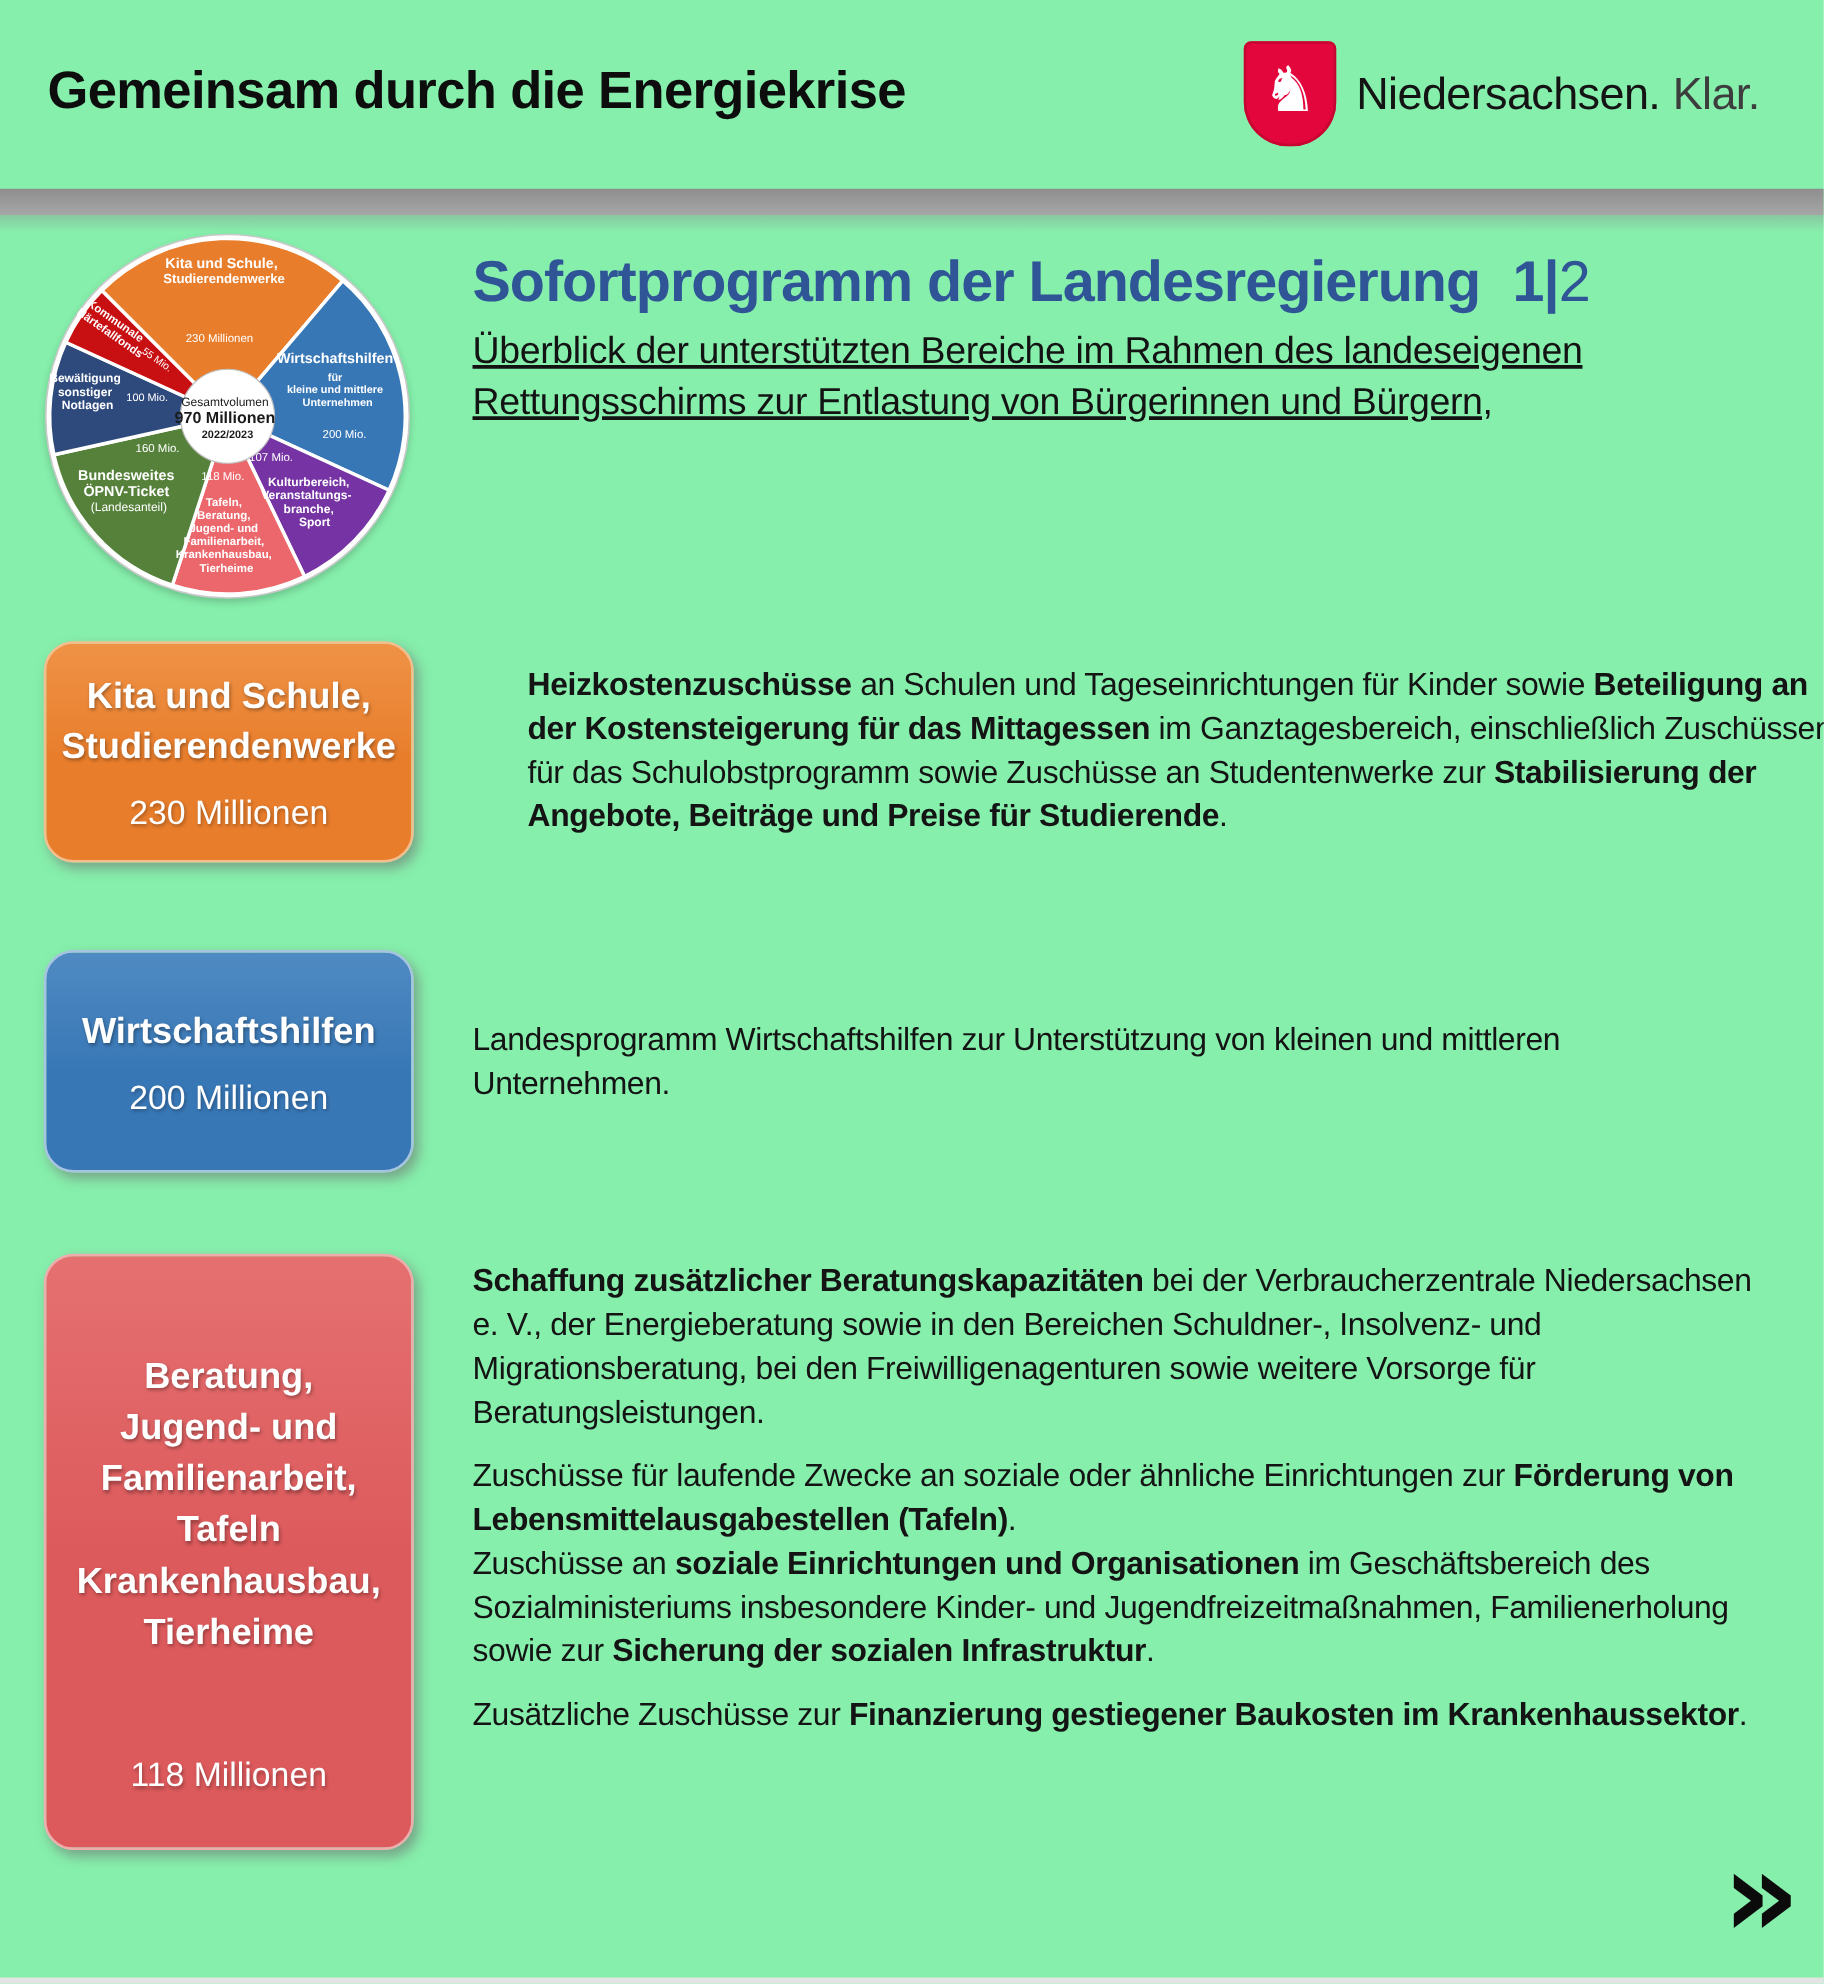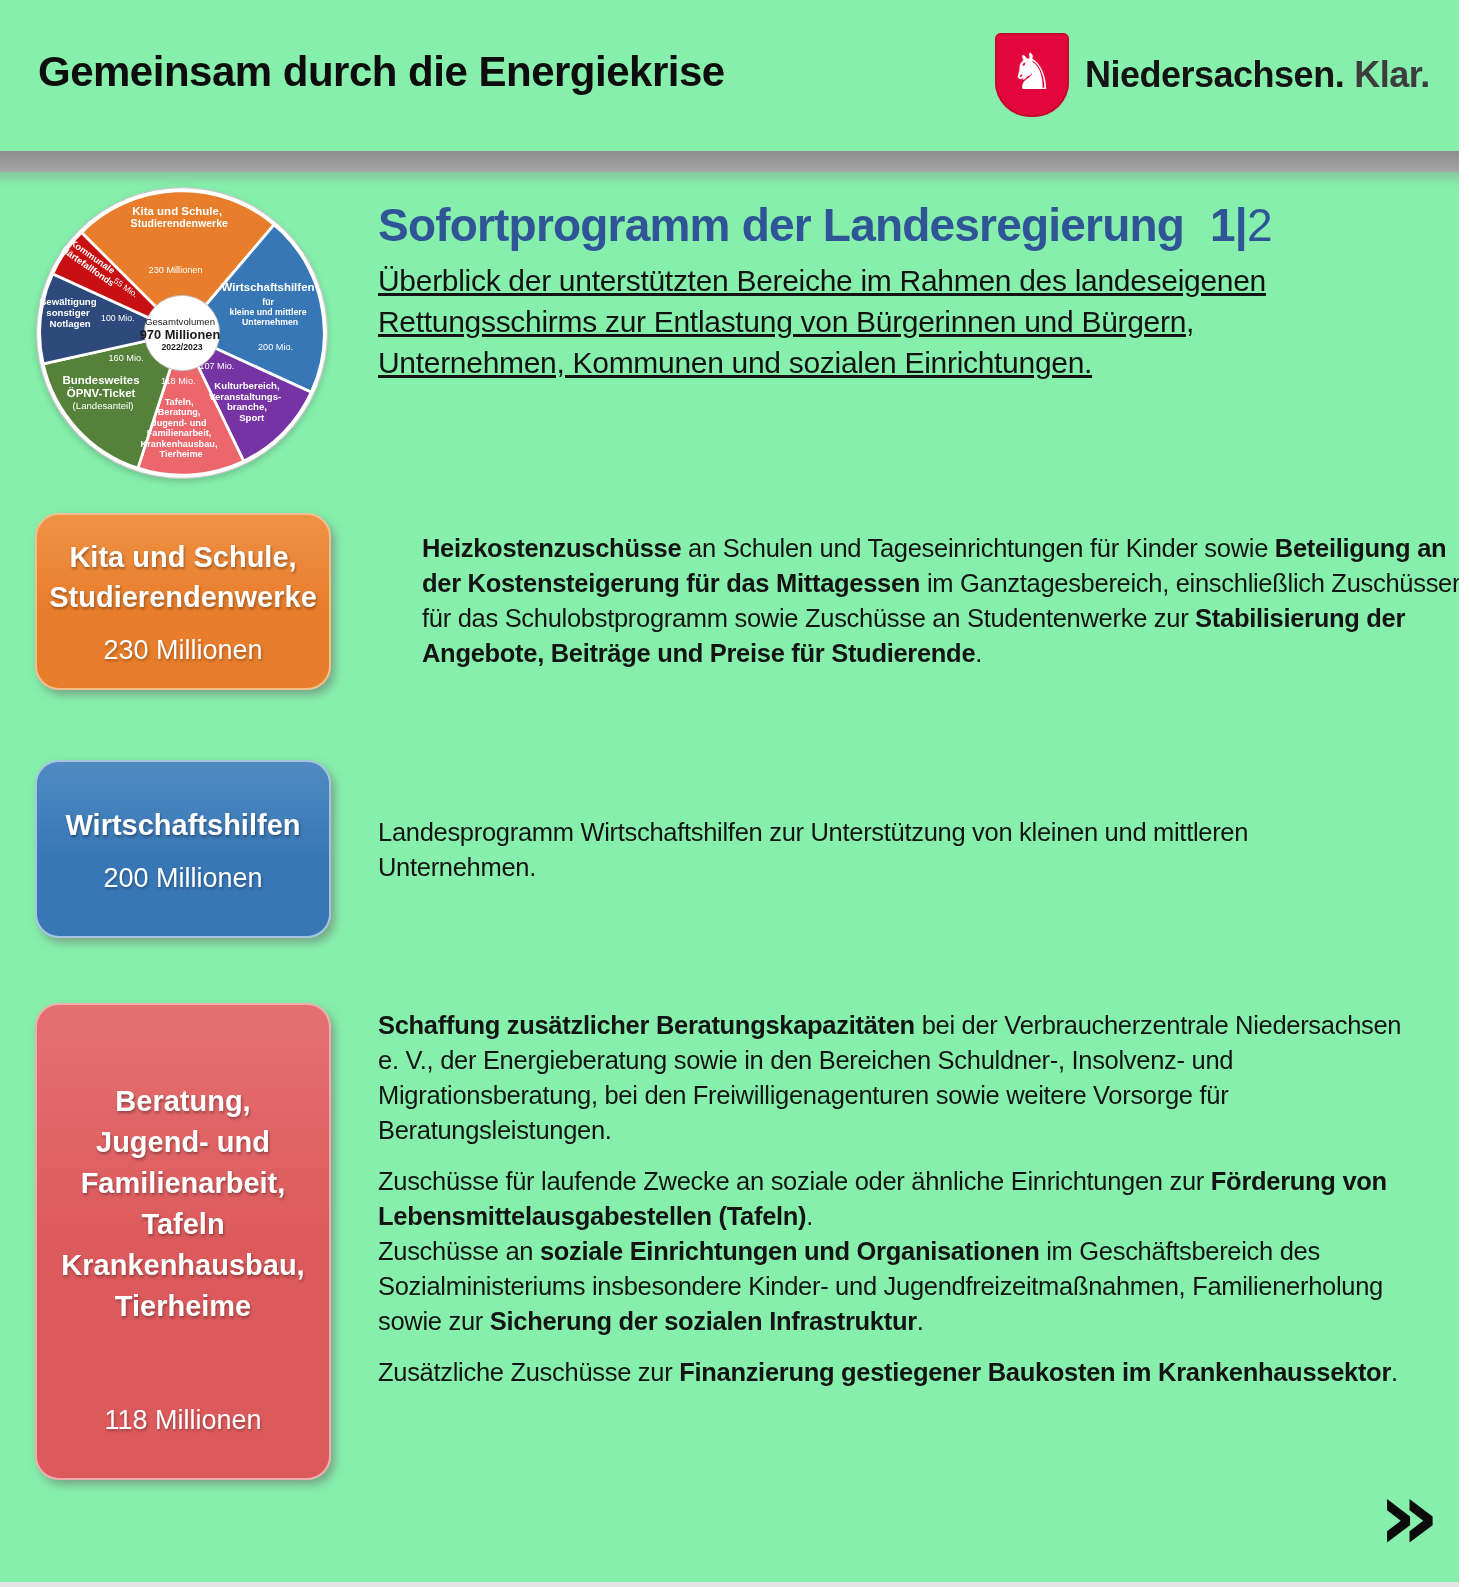--- a/index.html
+++ b/index.html
@@ -14,22 +14,22 @@
   }
   .logo{position:absolute;left:995px;top:33px;display:flex;align-items:center;gap:16px;}
   .shield{
     width:74px;height:84px;background:#E3063C;
     border-radius:6px 6px 48% 48% / 6px 6px 42% 42%;
     display:flex;align-items:center;justify-content:center;
     box-shadow:inset 0 0 0 2px #c70531;
   }
   .shield .horse{font-family:"DejaVu Sans",sans-serif;font-size:50px;color:#fff;line-height:1;margin-top:-6px;}
   .logo-text{font-size:36px;letter-spacing:-0.5px;white-space:nowrap;}
-  .logo-text .region{font-weight:bold;color:#141414;}
-  .logo-text .claim{font-weight:bold;color:#3d3d3d;margin-left:10px;margin-top:12px;}
+  .logo-text .region{font-weight:normal;color:#141414;}
+  .logo-text .claim{font-weight:normal;color:#3d3d3d;margin-left:10px;margin-top:12px;}
   
   .divider{position:absolute;left:0;top:151px;width:100%;height:21px;
     background:linear-gradient(#8e8e8e,#a6a6a6);}
   .divider::after{content:"";position:absolute;left:0;right:0;top:21px;height:14px;
     background:linear-gradient(rgba(140,140,140,.4),rgba(255,255,255,0));}
   
   .pie-wrap{position:absolute;left:26px;top:177px;width:312px;height:312px;}
   .pie-wrap svg{width:100%;height:100%;filter:drop-shadow(0 3px 3px rgba(0,0,0,.18));}
   .pie-wrap text{font-family:"Liberation Sans",sans-serif;}
   
@@ -157,21 +157,20 @@
       </text>
     </svg>
   </div>
 
   <div class="program-title">
     <span>Sofortprogramm der Landesregierung</span><span class="pg-bold">1|</span><span class="pg-light">2</span>
   </div>
   <div class="program-sub">
     <div>Überblick der unterstützten Bereiche im Rahmen des landeseigenen</div>
     <div>Rettungsschirms zur Entlastung von Bürgerinnen und Bürgern,</div>
-    <div>Unternehmen, Kommunen und sozialen Einrichtungen.</div>
   </div>
 
   <div class="info-box box-orange">
     <div class="box-title">
       <div>Kita und Schule,</div>
       <div>Studierendenwerke</div>
     </div>
     <div class="box-value">230 Millionen</div>
   </div>
   <div class="body-text text-kita">

